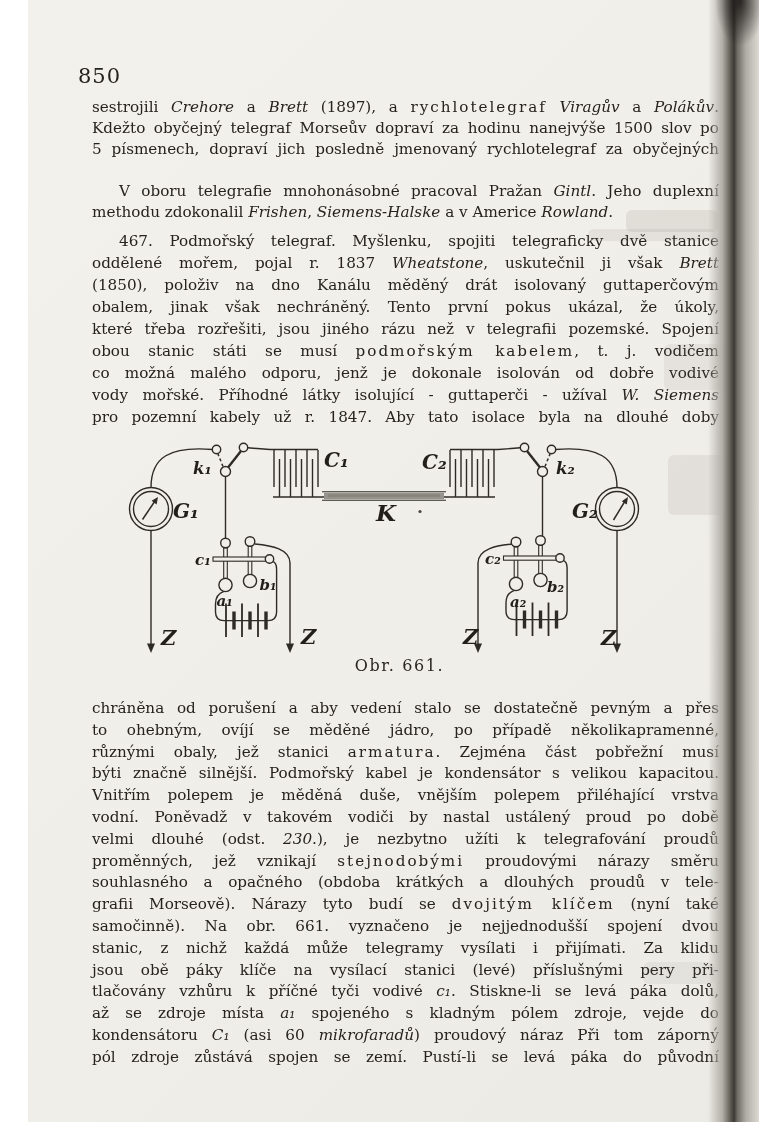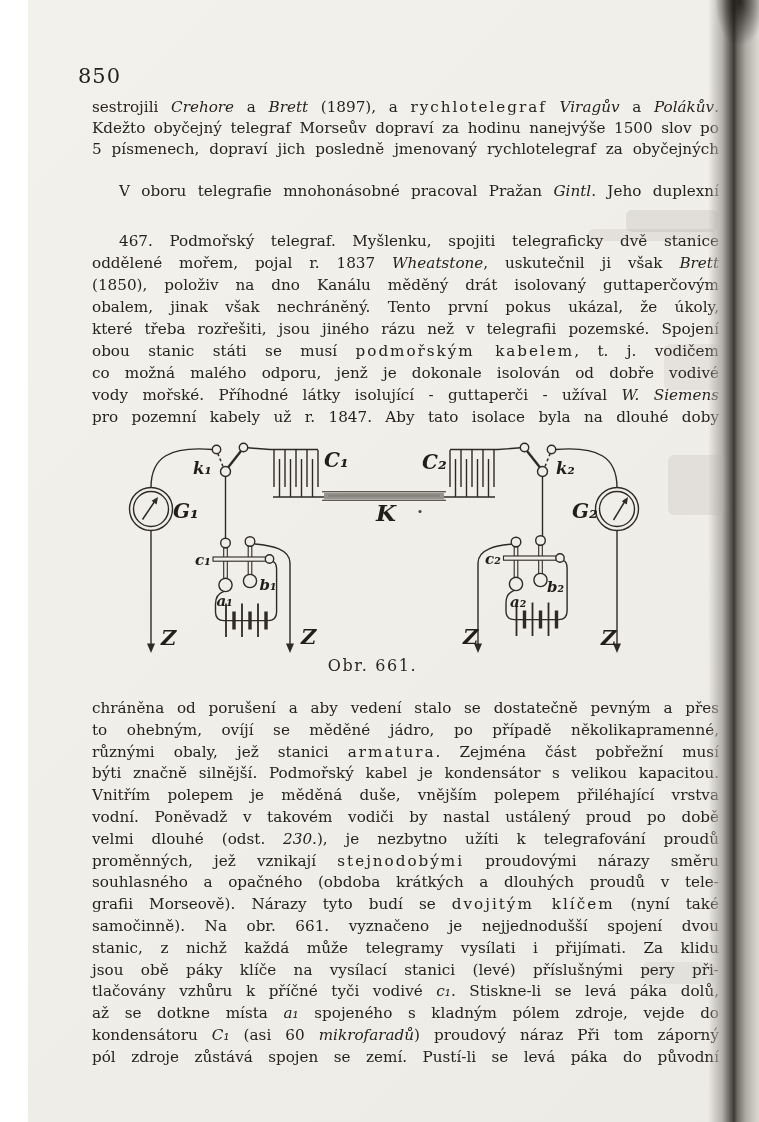--- a/index.html
+++ b/index.html
@@ -16,21 +16,21 @@
   #p3{top:230px;line-height:22px;}
   #p4{top:698px;line-height:21.8px;}
   .line{text-align:justify;}
   .line.jl{text-align-last:justify;}
   .line.ll{text-align-last:auto;}
   .ind{text-indent:27px;}
   .s-i{font-style:italic;}
   .s-b{font-weight:normal;}
   .s-ls{letter-spacing:.13em;}
   #figure{position:absolute;left:85px;top:440px;width:545px;height:218px;}
-  .fig-caption{position:absolute;left:72px;top:656px;width:545px;
+  .fig-caption{position:absolute;left:99px;top:656px;width:545px;
         text-align:center;font-size:16px;letter-spacing:.10em;color:#2b2823;}
   .gutter{position:absolute;top:0;right:0;width:79px;height:1122px;
         background:linear-gradient(90deg,
           rgba(190,186,180,0) 0%,
           #b3b0aa 18%,
           #5b5852 29%,
           #3b3934 33%,
           #6d6a64 37%,
           #b0ada7 48%,
           #dedbd5 65%,
@@ -54,20 +54,21 @@
 
   <div class="page-number">850</div>
 
   <div class="para" id="p1">
       <div class="line jl"><span class="s-n">sestrojili </span><span class="s-i">Crehore</span><span class="s-n"> a </span><span class="s-i">Brett</span><span class="s-n"> (1897), a </span><span class="s-ls">rychlotelegraf</span><span class="s-n"> </span><span class="s-i">Viragův</span><span class="s-n"> a </span><span class="s-i">Polákův</span><span class="s-n">.</span></div>
       <div class="line jl"><span class="s-n">Kdežto obyčejný telegraf Morseův dopraví za hodinu nanejvýše 1500 slov po</span></div>
       <div class="line jl"><span class="s-n">5 písmenech, dopraví jich posledně jmenovaný rychlotelegraf za obyčejných</span></div>
     </div>
   <div class="para" id="p2">
       <div class="line jl ind"><span class="s-n">V oboru telegrafie mnohonásobné pracoval Pražan </span><span class="s-i">Gintl</span><span class="s-n">. Jeho duplexní</span></div>
+      <div class="line ll"><span class="s-n">methodu zdokonalil </span><span class="s-i">Frishen</span><span class="s-n">, </span><span class="s-i">Siemens-Halske</span><span class="s-n"> a v Americe </span><span class="s-i">Rowland</span><span class="s-n">.</span></div>
     </div>
   <div class="para" id="p3">
       <div class="line jl ind"><span class="s-b">467. Podmořský telegraf.</span><span class="s-n"> Myšlenku, spojiti telegraficky dvě stanice</span></div>
       <div class="line jl"><span class="s-n">oddělené mořem, pojal r. 1837 </span><span class="s-i">Wheatstone</span><span class="s-n">, uskutečnil ji však </span><span class="s-i">Brett</span></div>
       <div class="line jl"><span class="s-n">(1850), položiv na dno Kanálu měděný drát isolovaný guttaperčovým</span></div>
       <div class="line jl"><span class="s-n">obalem, jinak však nechráněný. Tento první pokus ukázal, že úkoly,</span></div>
       <div class="line jl"><span class="s-n">které třeba rozřešiti, jsou jiného rázu než v telegrafii pozemské. Spojení</span></div>
       <div class="line jl"><span class="s-n">obou stanic státi se musí </span><span class="s-ls">podmořským kabelem</span><span class="s-n">, t. j. vodičem</span></div>
       <div class="line jl"><span class="s-n">co možná malého odporu, jenž je dokonale isolován od dobře vodivé</span></div>
       <div class="line jl"><span class="s-n">vody mořské. Příhodné látky isolující - guttaperči - užíval </span><span class="s-i">W. Siemens</span></div>
@@ -81,21 +82,21 @@
       <div class="line jl"><span class="s-n">Vnitřím polepem je měděná duše, vnějším polepem přiléhající vrstva</span></div>
       <div class="line jl"><span class="s-n">vodní. Poněvadž v takovém vodiči by nastal ustálený proud po době</span></div>
       <div class="line jl"><span class="s-n">velmi dlouhé (odst. </span><span class="s-i">230</span><span class="s-n">.), je nezbytno užíti k telegrafování proudů</span></div>
       <div class="line jl"><span class="s-n">proměnných, jež vznikají </span><span class="s-ls">stejnodobými</span><span class="s-n"> proudovými nárazy směru</span></div>
       <div class="line jl"><span class="s-n">souhlasného a opačného (obdoba krátkých a dlouhých proudů v tele-</span></div>
       <div class="line jl"><span class="s-n">grafii Morseově). Nárazy tyto budí se </span><span class="s-ls">dvojitým klíčem</span><span class="s-n"> (nyní také</span></div>
       <div class="line jl"><span class="s-n">samočinně). Na obr. 661. vyznačeno je nejjednodušší spojení dvou</span></div>
       <div class="line jl"><span class="s-n">stanic, z nichž každá může telegramy vysílati i přijímati. Za klidu</span></div>
       <div class="line jl"><span class="s-n">jsou obě páky klíče na vysílací stanici (levé) příslušnými pery při-</span></div>
       <div class="line jl"><span class="s-n">tlačovány vzhůru k příčné tyči vodivé </span><span class="s-i">c₁</span><span class="s-n">. Stiskne-li se levá páka dolů,</span></div>
-      <div class="line jl"><span class="s-n">až se dotkne místa </span><span class="s-i">a₁</span><span class="s-n"> spojeného s kladným pólem zdroje, vejde do</span></div>
+      <div class="line jl"><span class="s-n">až se zdroje místa </span><span class="s-i">a₁</span><span class="s-n"> spojeného s kladným pólem zdroje, vejde do</span></div>
       <div class="line jl"><span class="s-n">kondensátoru </span><span class="s-i">C₁</span><span class="s-n"> (asi 60 </span><span class="s-i">mikrofaradů</span><span class="s-n">) proudový náraz Při tom záporný</span></div>
       <div class="line jl"><span class="s-n">pól zdroje zůstává spojen se zemí. Pustí-li se levá páka do původní</span></div>
     </div>
 
   <svg id="figure" viewBox="85 440 545 218">
     <defs>
 
       <g id="sta" stroke="#2e2a25" fill="none" stroke-width="1.4">
         <path d="M123,487.5 C123,457 142,446 184.5,449.5"></path>
         <path d="M197.5,476.5 V538"></path>

